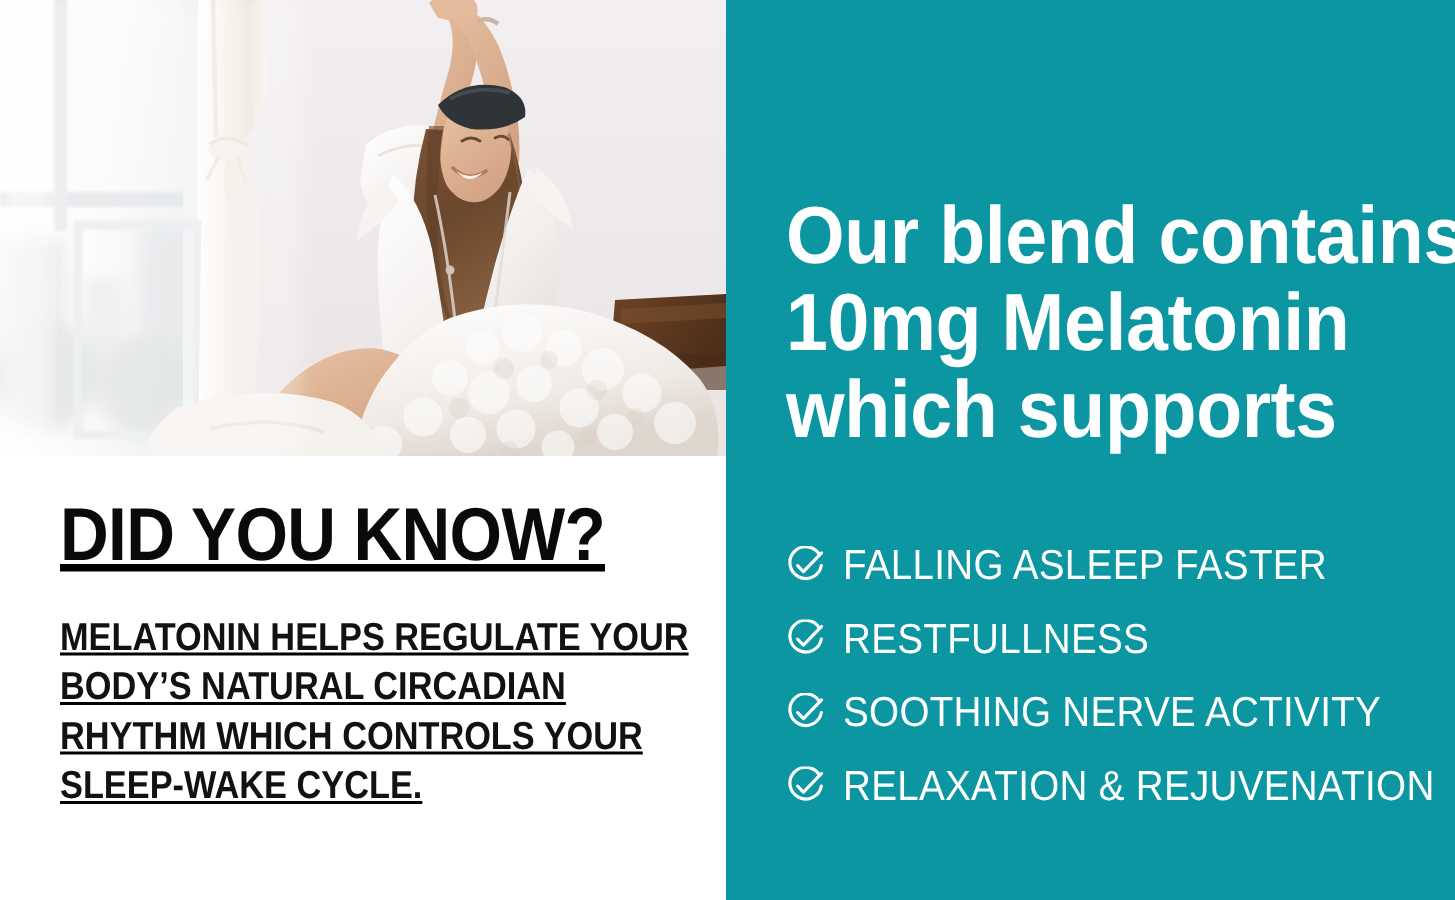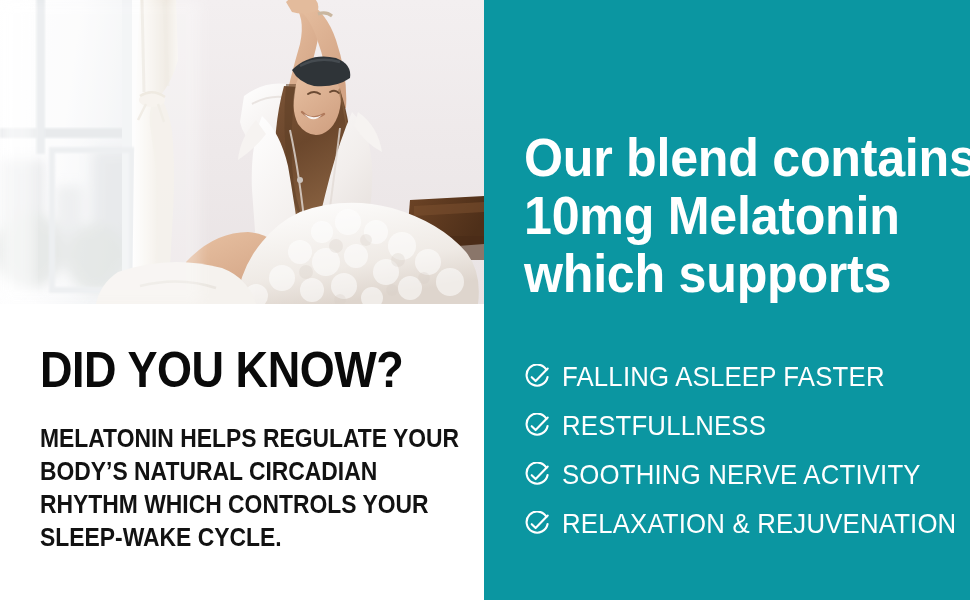--- a/index.html
+++ b/index.html
@@ -39,22 +39,23 @@
     height: 304px;
     overflow: hidden;
     background: #efeceb;
   }
   .photo-svg { display: block; width: 484px; height: 304px; }
 
   
   .left-text {
     position: absolute;
     left: 40px;
-    top: 344px;
+    top: 330px;
     width: 420px;
+    text-decoration: underline;
   }
   .headline-did {
     font-family: "Liberation Sans Narrow", "Liberation Sans", sans-serif;
     font-weight: 700;
     font-size: 50px;
     line-height: 52px;
     letter-spacing: -0.5px;
     color: #0a0a0a;
     margin: 0 0 26px 0;
     transform: scaleX(0.90);

